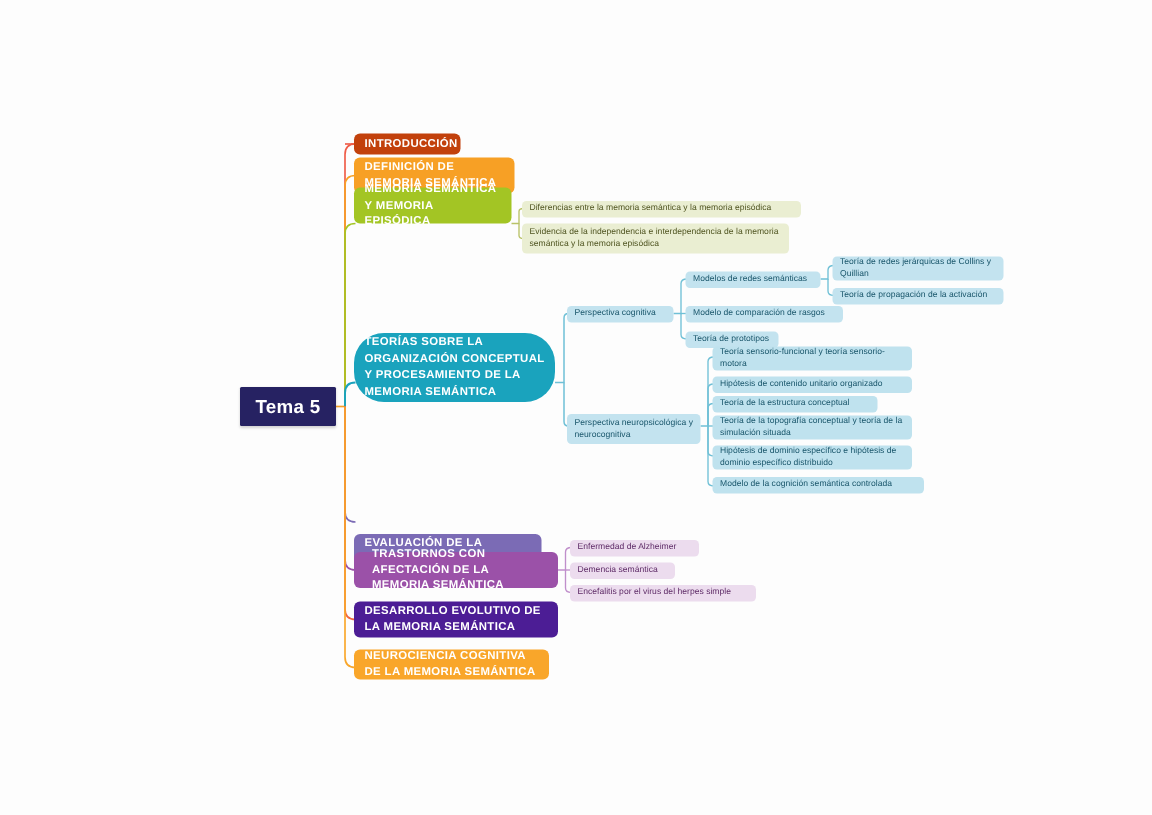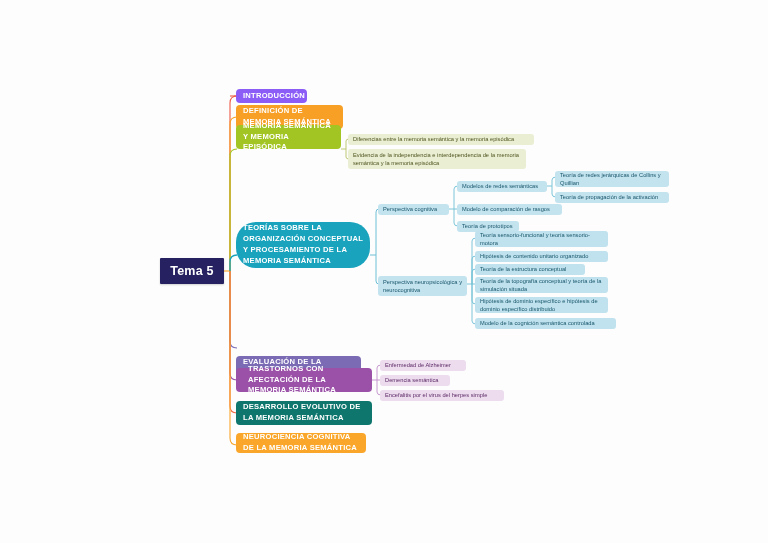--- a/index.html
+++ b/index.html
@@ -56,27 +56,27 @@
   
   .l1 {
     color: #ffffff;
     font-size: 7.6px;
     font-weight: bold;
     letter-spacing: 0.25px;
     padding: 4px 7px;
     line-height: 1.42;
     border-radius: 4px;
   }
-  .l1.c-intro     { background: #8b5cf6; }
+  .l1.c-intro     { background: #c2410c; }
   .l1.c-def       { background: #f7a025; }
   .l1.c-mem       { background: #a3c524; }
   .l1.c-teorias   { background: #1aa3bd; border-radius: 20px; }
   .l1.c-eval      { background: #7b6bb5; }
   .l1.c-trast     { background: #9b51a8; }
-  .l1.c-des       { background: #0f766e; }
+  .l1.c-des       { background: #4c1d95; }
   .l1.c-neuro     { background: #f9a62a; }
 
   
   .leaf {
     font-size: 5.7px;
     line-height: 1.45;
     padding: 2.5px 5px;
     border-radius: 3px;
     letter-spacing: 0.02px;
   }

